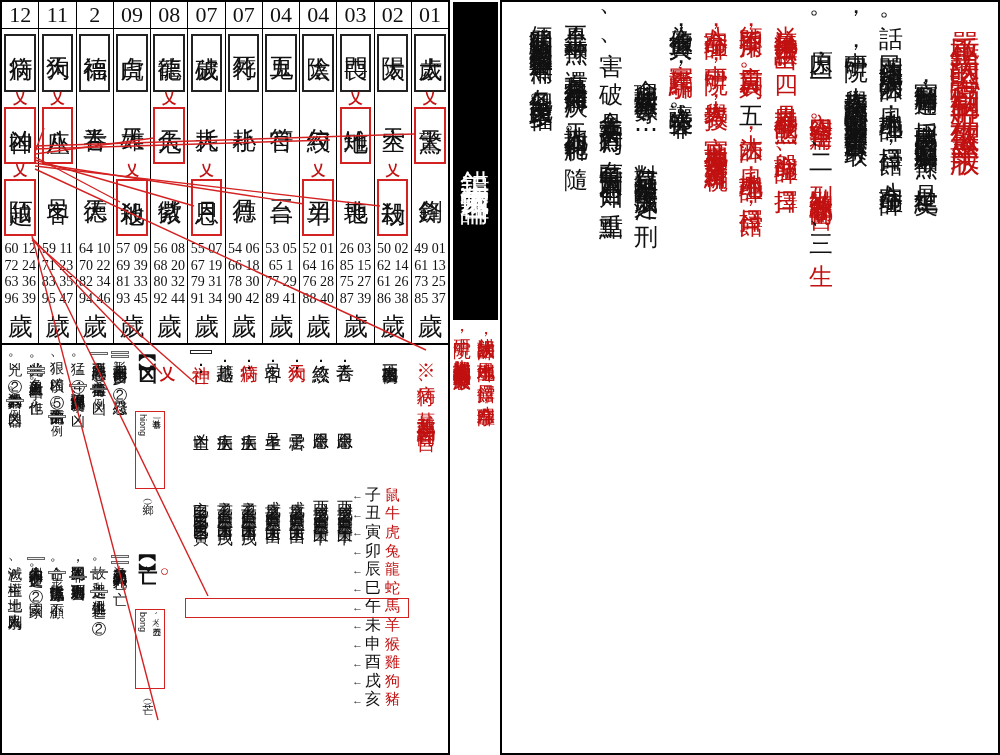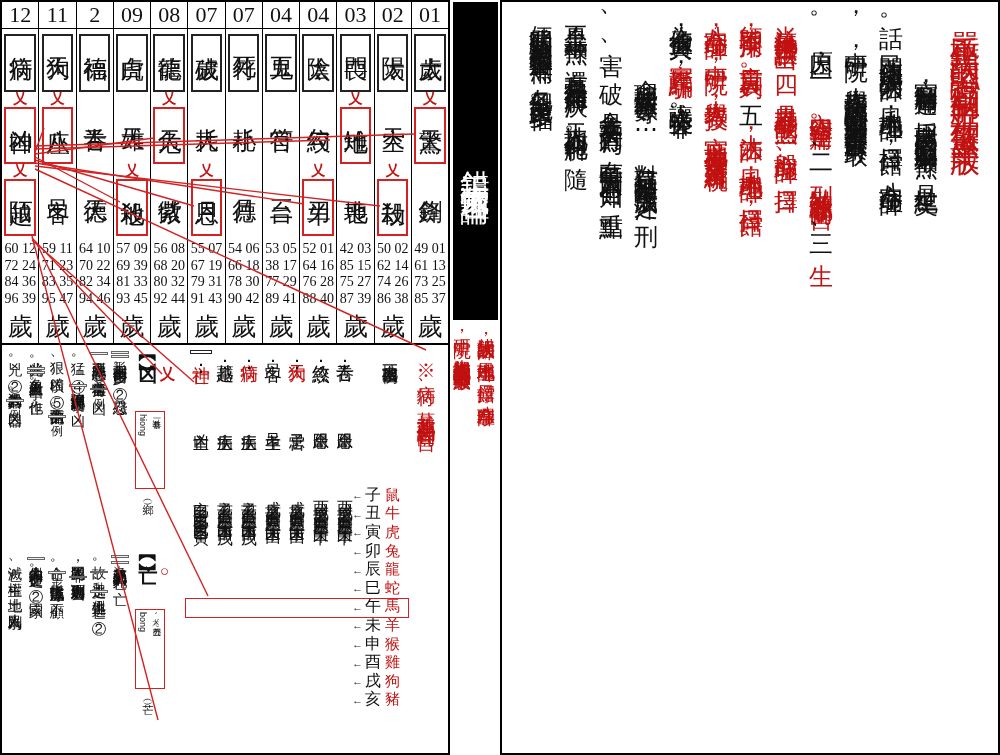--- a/index.html
+++ b/index.html
@@ -89,21 +89,21 @@
         <div class="tcol">
           <div class="tnum">12</div>
           <div class="star1 v">病符</div>
           <div class="xslot">乂</div>
           <div class="star2 v rbx red2">凶神</div>
           <div class="xslot">乂</div>
           <div class="star3 v rbx">陌越</div>
           <div class="ages">
             <div class="agerow">60 12</div>
             <div class="agerow">72 24</div>
-            <div class="agerow">84 36</div>
+            <div class="agerow">63 36</div>
             <div class="agerow">96 39</div>
           </div>
           <div class="sui">歲</div>
         </div>
         <div class="tcol">
           <div class="tnum">11</div>
           <div class="star1 v">天狗</div>
           <div class="xslot">乂</div>
           <div class="star2 v rbx red2">八座</div>
           <div class="xslot"></div>
@@ -165,21 +165,21 @@
           <div class="tnum">07</div>
           <div class="star1 v">歲破</div>
           <div class="xslot"></div>
           <div class="star2 v">大耗</div>
           <div class="xslot">乂</div>
           <div class="star3 v rbx">月恩</div>
           <div class="ages">
             <div class="agerow">55 07</div>
             <div class="agerow">67 19</div>
             <div class="agerow">79 31</div>
-            <div class="agerow">91 43</div>
+            <div class="agerow">91 34</div>
           </div>
           <div class="sui">歲</div>
         </div>
         <div class="tcol">
           <div class="tnum">07</div>
           <div class="star1 v">死符</div>
           <div class="xslot"></div>
           <div class="star2 v">小耗</div>
           <div class="xslot"></div>
           <div class="star3 v">月德</div>
@@ -193,21 +193,21 @@
         </div>
         <div class="tcol">
           <div class="tnum">04</div>
           <div class="star1 v">五鬼</div>
           <div class="xslot"></div>
           <div class="star2 v">官符</div>
           <div class="xslot"></div>
           <div class="star3 v">三台</div>
           <div class="ages">
             <div class="agerow">53 05</div>
-            <div class="agerow">38 17</div>
+            <div class="agerow">65 1</div>
             <div class="agerow">77 29</div>
             <div class="agerow">89 41</div>
           </div>
           <div class="sui">歲</div>
         </div>
         <div class="tcol">
           <div class="tnum">04</div>
           <div class="star1 v">太陰</div>
           <div class="xslot"></div>
           <div class="star2 v">勾絞</div>
@@ -222,38 +222,38 @@
           <div class="sui">歲</div>
         </div>
         <div class="tcol">
           <div class="tnum">03</div>
           <div class="star1 v">喪門</div>
           <div class="xslot">乂</div>
           <div class="star2 v rbx red2">地雉</div>
           <div class="xslot"></div>
           <div class="star3 v">地喪</div>
           <div class="ages">
-            <div class="agerow">42 03</div>
+            <div class="agerow">26 03</div>
             <div class="agerow">85 15</div>
             <div class="agerow">75 27</div>
             <div class="agerow">87 39</div>
           </div>
           <div class="sui">歲</div>
         </div>
         <div class="tcol">
           <div class="tnum">02</div>
           <div class="star1 v">太陽</div>
           <div class="xslot"></div>
           <div class="star2 v">天空</div>
           <div class="xslot">乂</div>
           <div class="star3 v rbx">劫殺</div>
           <div class="ages">
             <div class="agerow">50 02</div>
             <div class="agerow">62 14</div>
-            <div class="agerow">74 26</div>
+            <div class="agerow">61 26</div>
             <div class="agerow">86 38</div>
           </div>
           <div class="sui">歲</div>
         </div>
         <div class="tcol">
           <div class="tnum">01</div>
           <div class="star1 v">太歲</div>
           <div class="xslot">乂</div>
           <div class="star2 v rbx red2">驚天</div>
           <div class="xslot"></div>

